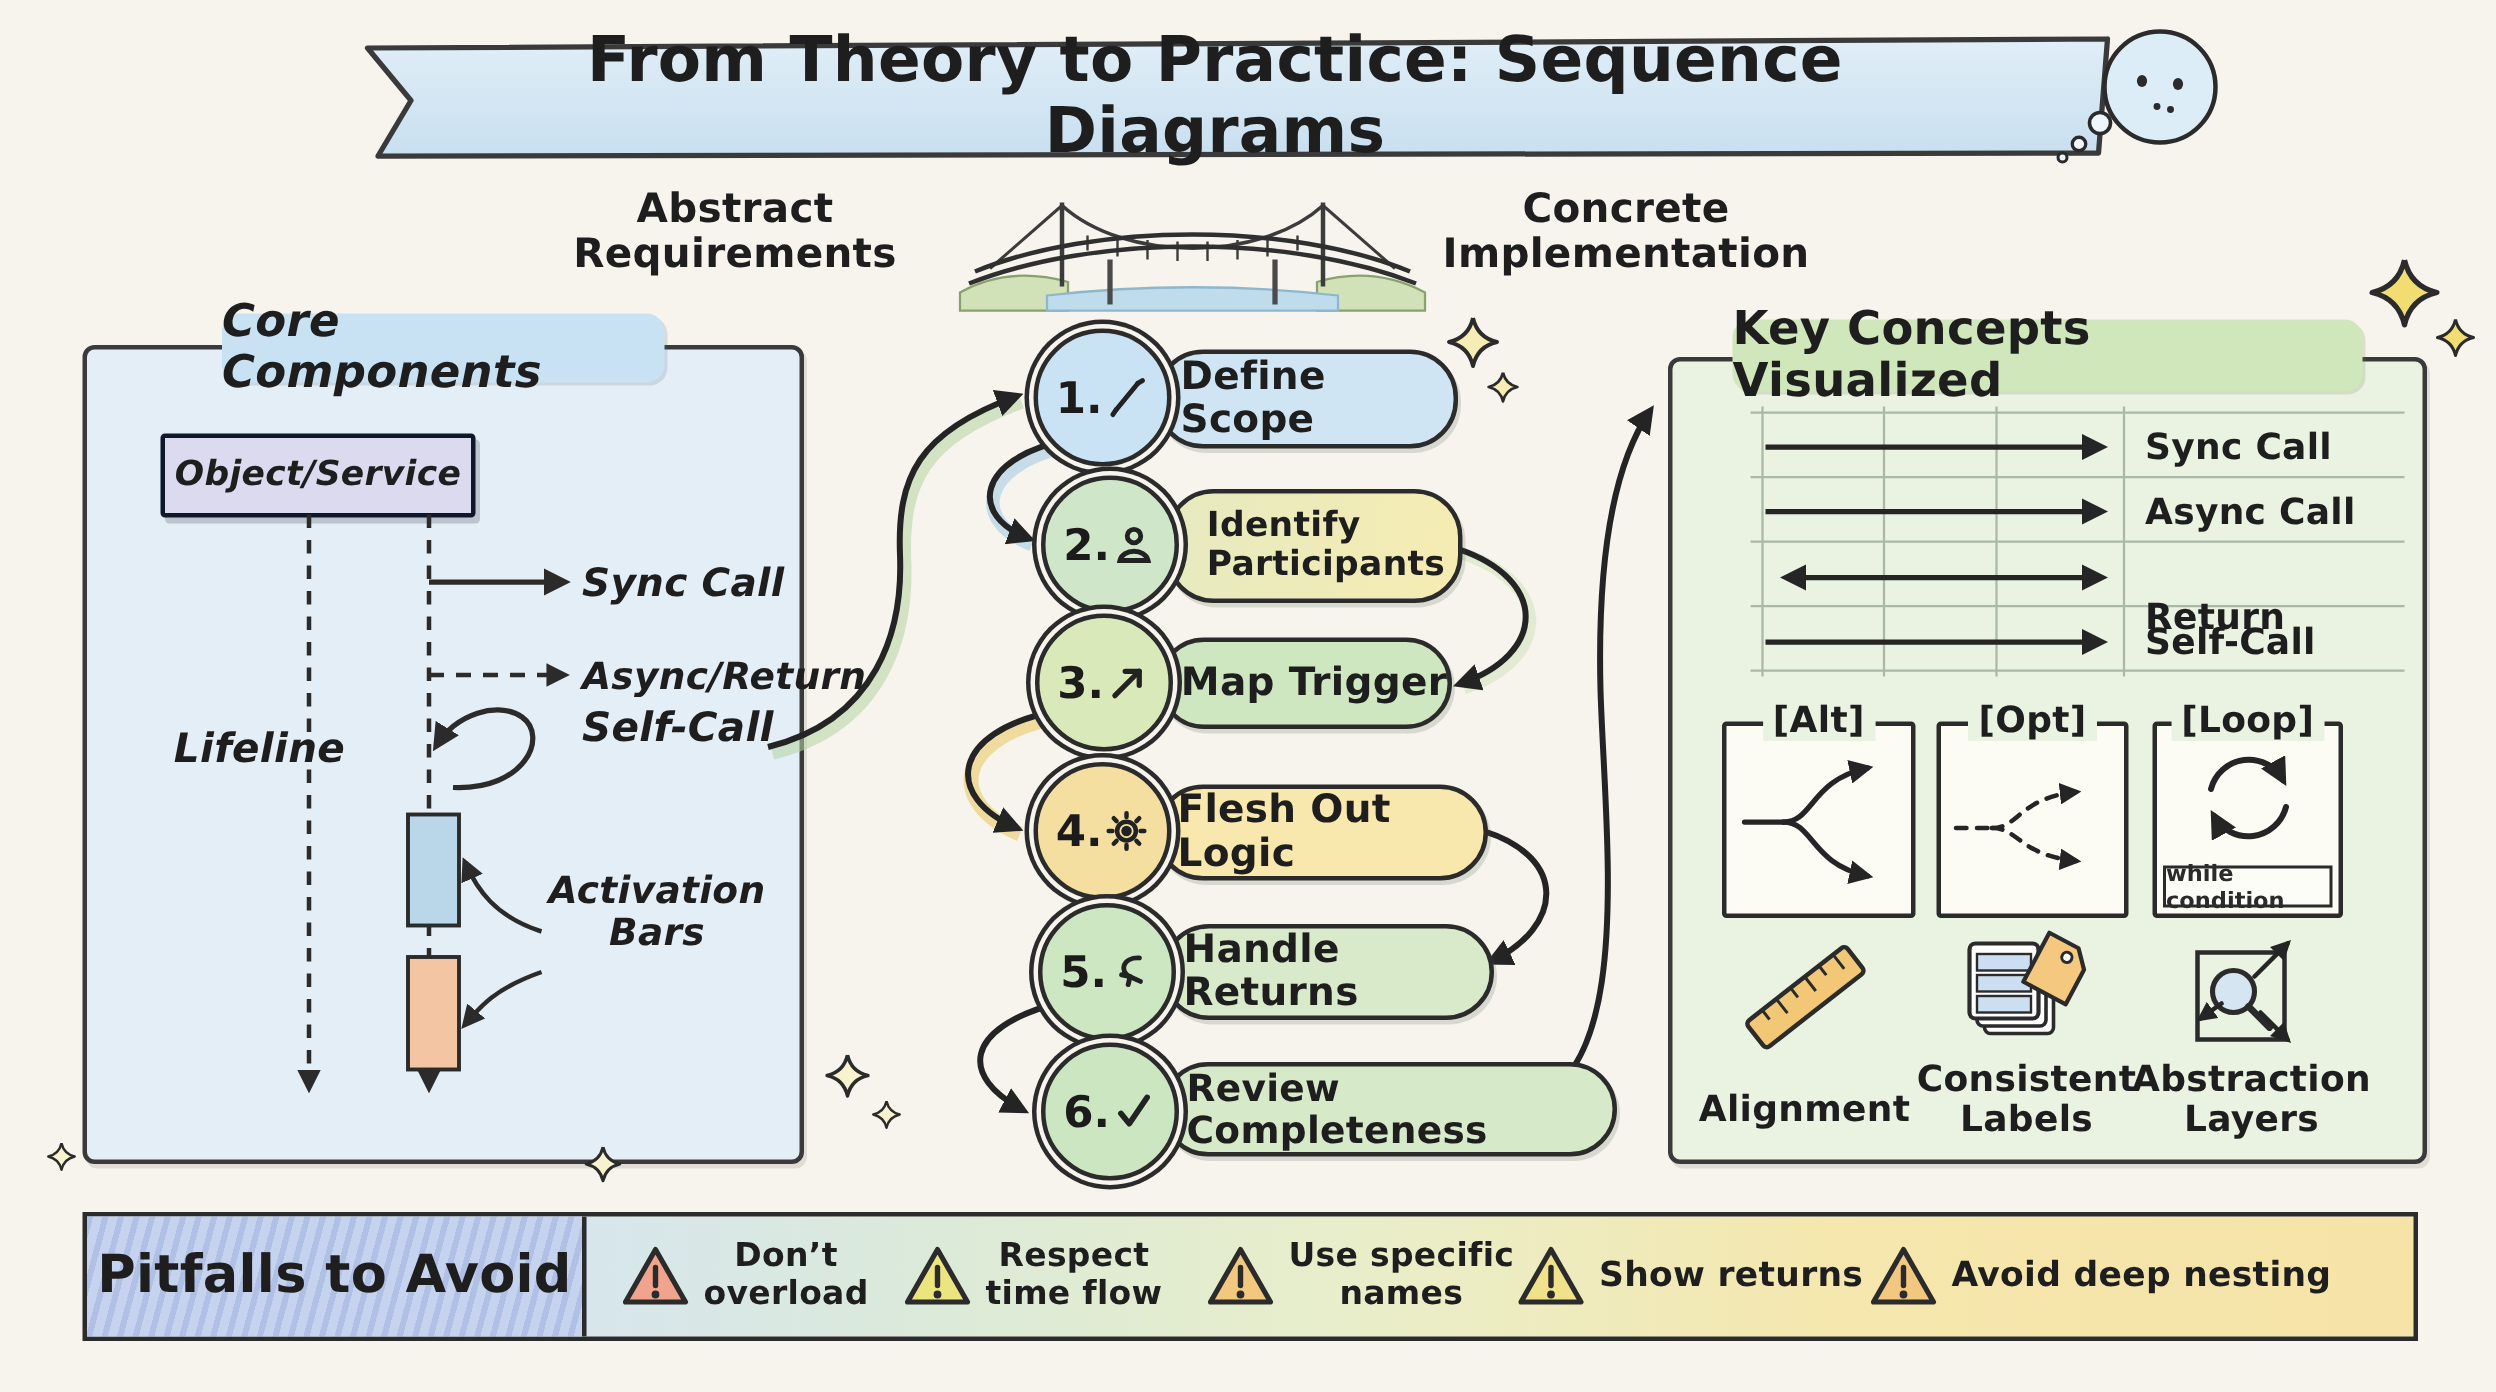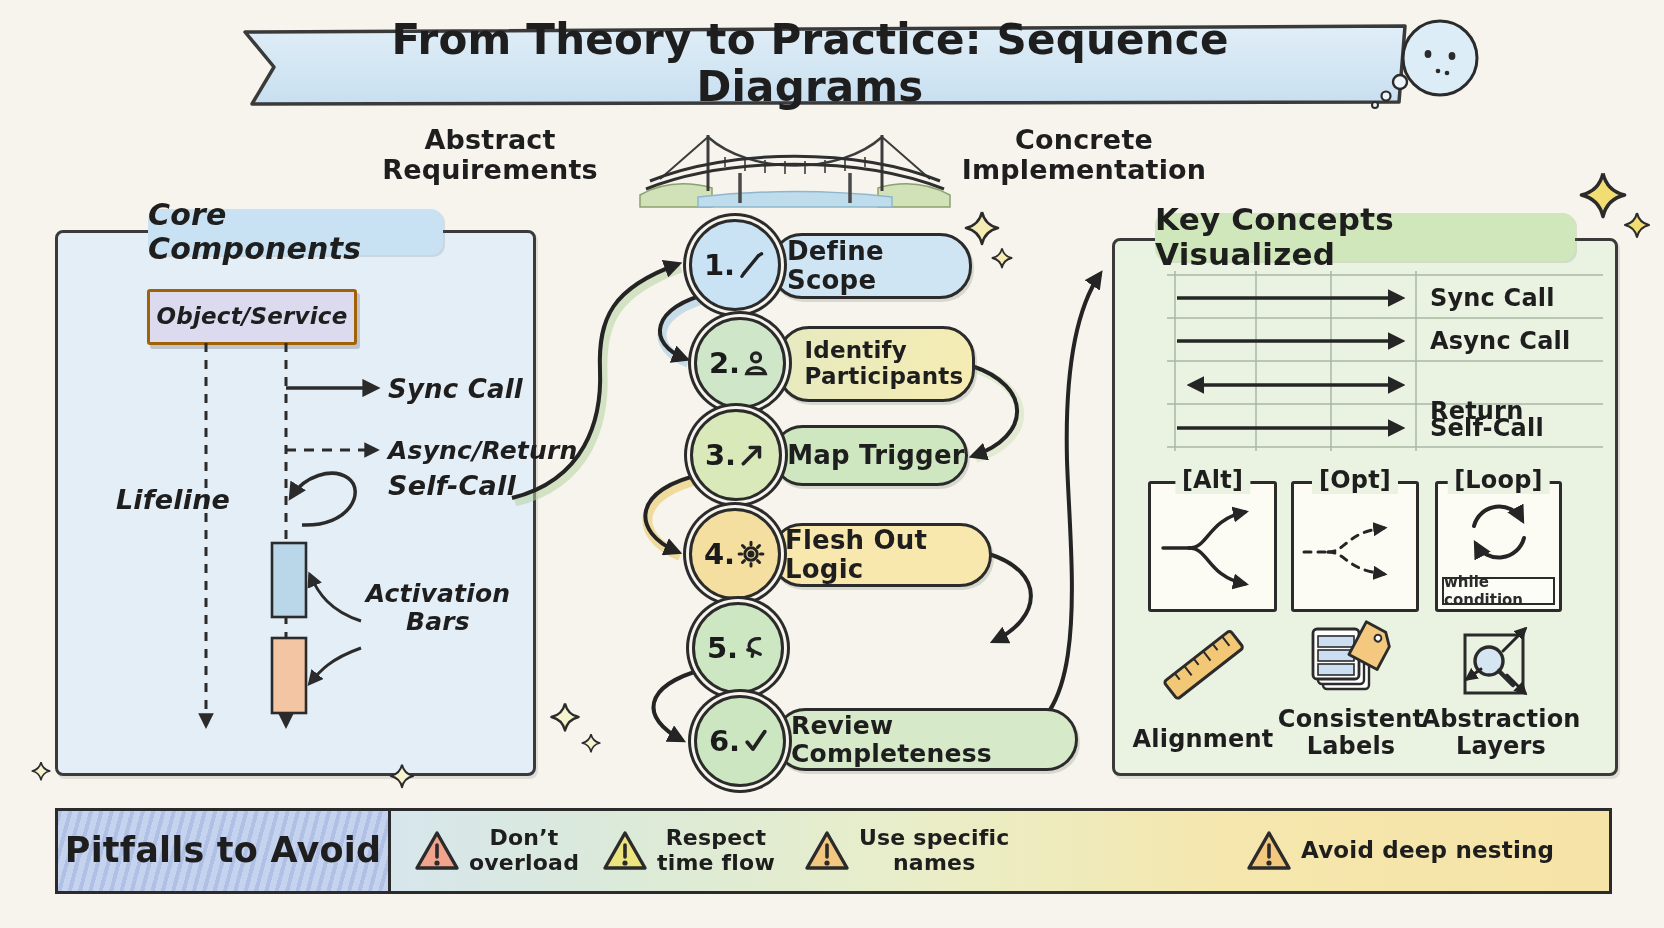--- a/index.html
+++ b/index.html
@@ -116,21 +116,21 @@
     <path d="M10,66 C90,33 220,33 300,66" stroke="#2f2f2f" stroke-width="3" fill="none"></path>
     <path d="M6,74 C90,41 220,41 304,74" stroke="#2f2f2f" stroke-width="3" fill="none"></path>
   </svg>
   <div class="abs lbl ctr" style="left:928px;top:138px;width:312px;height:34px;font-size:27px;">Concrete Implementation</div>
 
   <div class="abs panel" style="left:55px;top:230px;width:475px;height:540px;background:var(--panel_blue,#e4eef6);font-style:italic;">
     <div class="panel-title abs" style="left:90px;top:-24px;width:295px;height:46px;font-size:30px;background:var(--highlight_blue,#c8e1f3);">
       <span class="lbl">Core Components</span>
     </div>
 
-    <div class="abs ctr" style="left:49px;top:56px;width:204px;height:50px;background:var(--lavender,#dbdaee);border:3px solid #a16207;border-radius:3px;box-shadow:3px 4px 0 rgba(70,70,90,.25);margin-left:40px;">
+    <div class="abs ctr" style="left:49px;top:56px;width:204px;height:50px;background:var(--lavender,#dbdaee);border:3px solid #0f172a;border-radius:3px;box-shadow:3px 4px 0 rgba(70,70,90,.25);">
       <span class="lbl" style="font-size:23px;">Object/Service</span>
     </div>
 
     <svg class="abs" style="left:0;top:0;" width="475" height="540" viewBox="0 0 475 540">
       <defs>
         <marker id="m-life" viewBox="0 0 10 10" refX="7.5" refY="5" markerWidth="5.2" markerHeight="5.2" orient="auto-start-reverse">
           <path d="M0 0L10 5L0 10z" fill="#2b2b2b"></path>
         </marker>
       </defs>
 
@@ -219,20 +219,23 @@
   </div>
   <div class="abs badge" style="left: 689px; top: 508px; background: rgb(244, 223, 160);">
     <span class="badge-num">4.</span>
     <svg width="30" height="30" viewBox="0 0 24 24" fill="none" stroke="#222" stroke-width="2.4" stroke-linecap="round">
       <circle cx="12" cy="12" r="5"></circle>
         <circle cx="12" cy="12" r="1.6" fill="#222"></circle>
       <path d="M12 4.5 V2.5 M12 19.5 V21.5 M4.5 12 H2.5 M19.5 12 H21.5 M6.7 6.7 L5.2 5.2 M17.3 6.7 L18.8 5.2 M6.7 17.3 L5.2 18.8 M17.3 17.3 L18.8 18.8"></path>
     </svg>
   </div>
 
+  <div class="abs pill" style="left: 774px; top: 616px; width: 216px; height: 58px; background: rgb(216, 234, 202);">
+    <span class="lbl" style="font-size:26px;padding-left:12px;">Handle Returns</span>
+  </div>
   <div class="abs badge" style="left: 692px; top: 602px; background: rgb(205, 231, 194);">
     <span class="badge-num">5.</span>
     <svg width="30" height="30" viewBox="0 0 24 24" fill="none" stroke="#222" stroke-width="2.6" stroke-linecap="round" stroke-linejoin="round">
       <path d="M16.5 4.5 C7.5 4 5.5 12 11.5 14.5"></path>
         <path d="M11.5 14.5 l-4.5 -1 M11.5 14.5 l-1 4.2"></path>
         <path d="M11.5 14.5 l5.5 2.5"></path>
     </svg>
   </div>
 
   <div class="abs pill" style="left: 774px; top: 708px; width: 298px; height: 57px; background: rgb(214, 233, 200);">
@@ -385,20 +388,28 @@
     </div>
     <div class="abs pitfall-item" style="left:745px;">
       <svg width="48" height="44" viewBox="0 0 48 44">
         <path d="M24 4 L44 39 H4 Z" stroke="#2b2b2b" stroke-width="3.4" stroke-linejoin="round" style="fill: rgb(242, 199, 127);"></path>
         <path d="M24 16 V28" stroke="#2b2b2b" stroke-width="3.6" stroke-linecap="round"></path>
           <circle cx="24" cy="34" r="2.6" fill="#2b2b2b"></circle>
       </svg>
       <span class="lbl" style="font-size:22px;text-align:center;">Use specific
 names</span>
     </div>
+    <div class="abs pitfall-item" style="left:952px;">
+      <svg width="48" height="44" viewBox="0 0 48 44">
+        <path d="M24 4 L44 39 H4 Z" stroke="#2b2b2b" stroke-width="3.4" stroke-linejoin="round" style="fill: rgb(239, 226, 138);"></path>
+        <path d="M24 16 V28" stroke="#2b2b2b" stroke-width="3.6" stroke-linecap="round"></path>
+          <circle cx="24" cy="34" r="2.6" fill="#2b2b2b"></circle>
+      </svg>
+      <span class="lbl" style="font-size:23px;">Show returns</span>
+    </div>
     <div class="abs pitfall-item" style="left:1187px;">
       <svg width="48" height="44" viewBox="0 0 48 44">
         <path d="M24 4 L44 39 H4 Z" stroke="#2b2b2b" stroke-width="3.4" stroke-linejoin="round" style="fill: rgb(242, 199, 127);"></path>
         <path d="M24 16 V28" stroke="#2b2b2b" stroke-width="3.6" stroke-linecap="round"></path>
           <circle cx="24" cy="34" r="2.6" fill="#2b2b2b"></circle>
       </svg>
       <span class="lbl" style="font-size:23px;">Avoid deep nesting</span>
     </div>
   </div>
 

